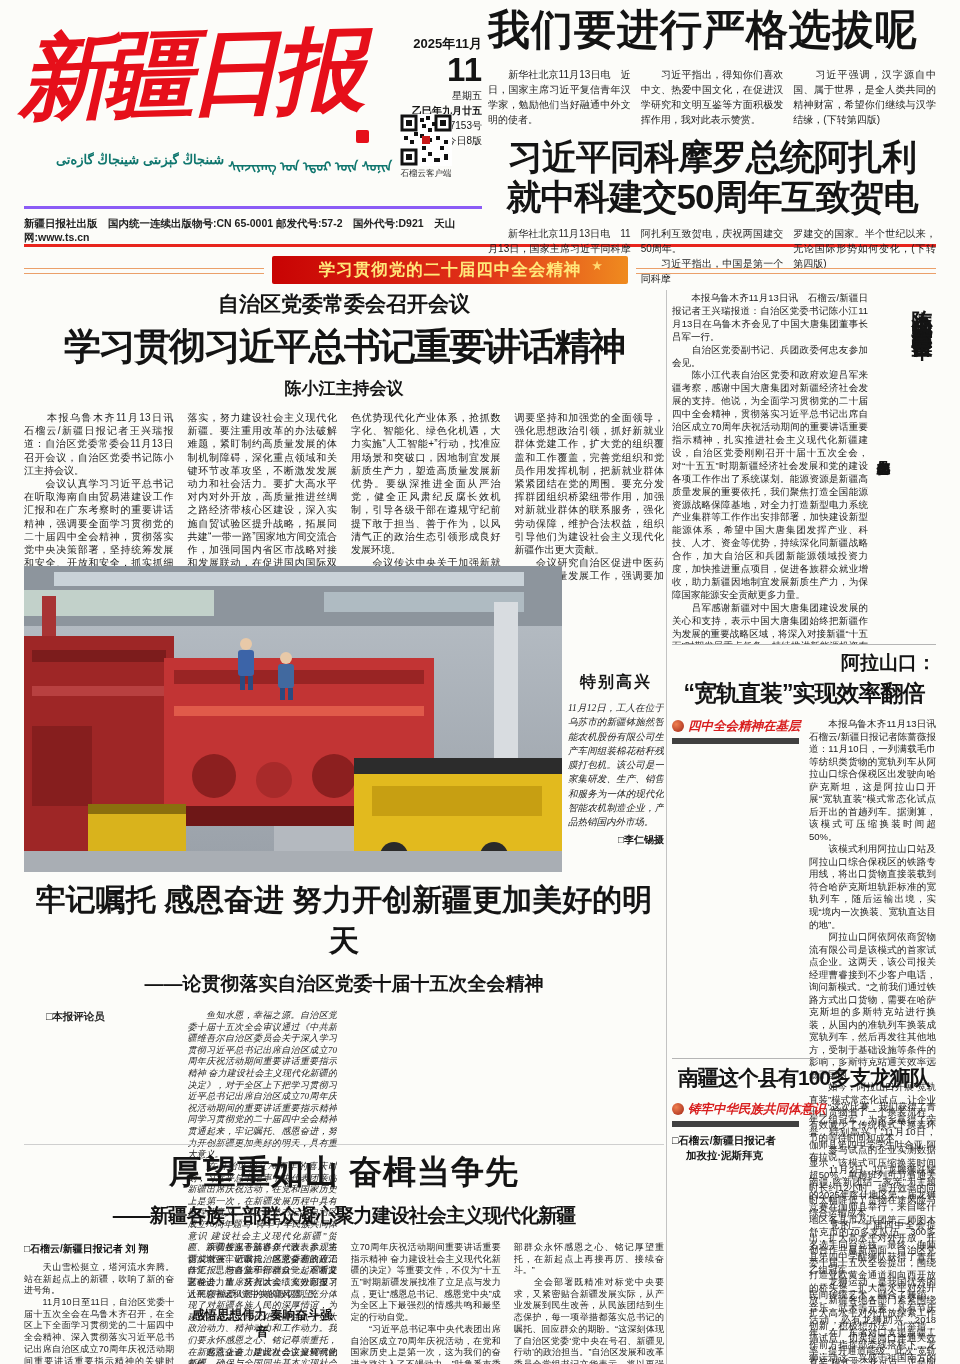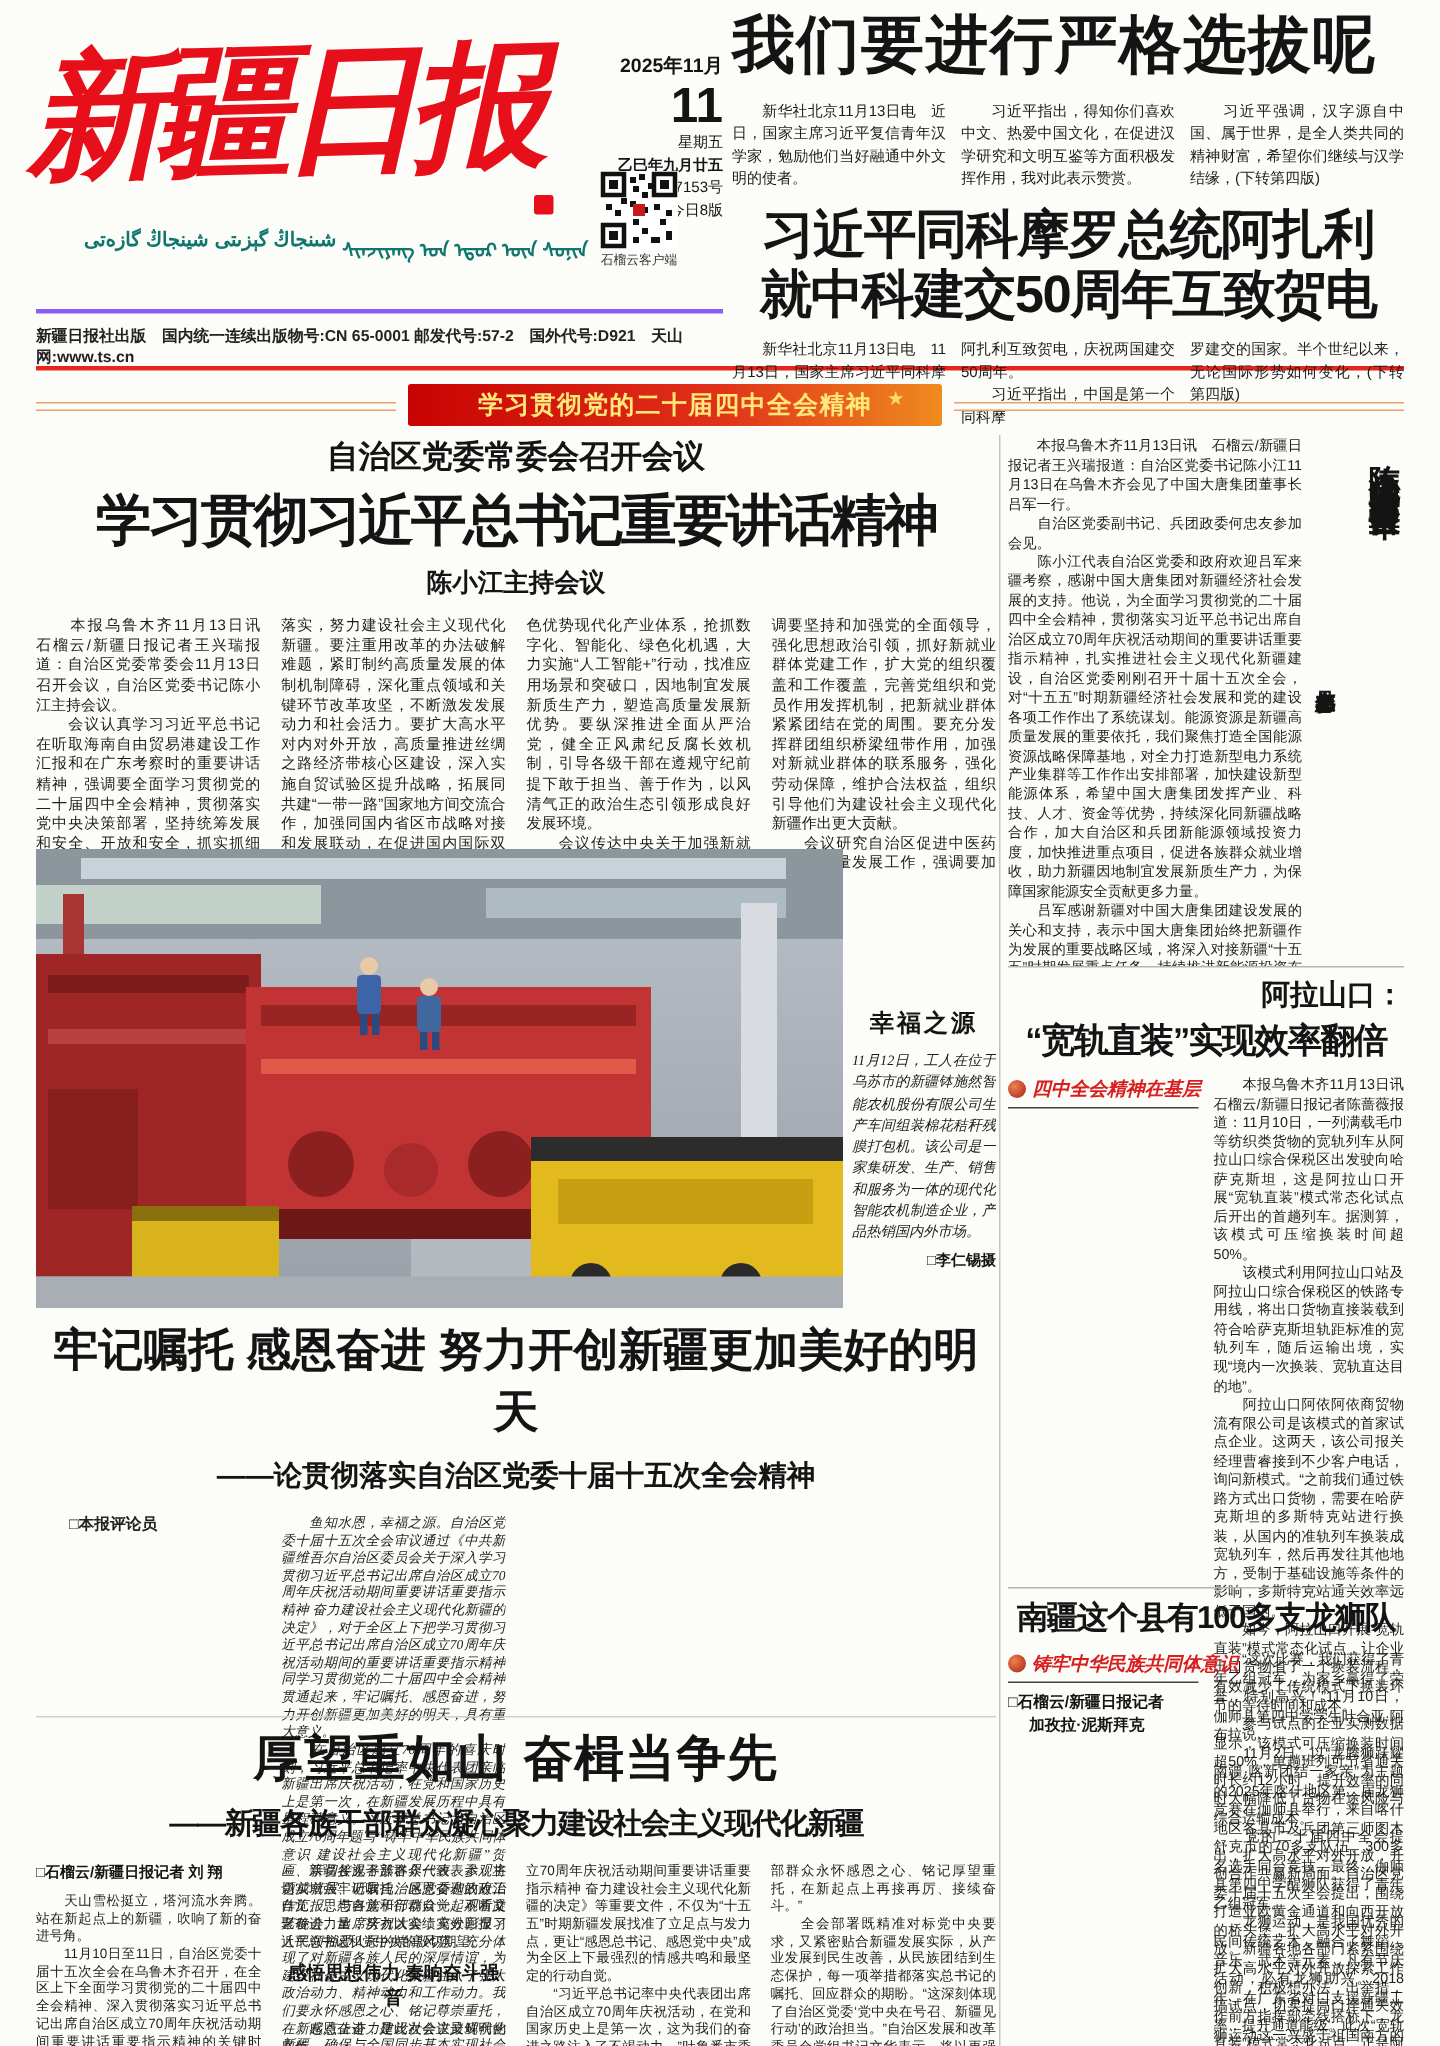--- a/index.html
+++ b/index.html
@@ -58,21 +58,21 @@
       font-size:21px;font-weight:900;letter-spacing:2px;}
   .v-sub{left:872px;top:450px;width:20px;height:150px;writing-mode:vertical-rl;
       font-size:13.5px;font-weight:700;}
 
   .ala{left:672px;top:650px;width:264px;}
   .ala-k{font-size:19px;font-weight:900;text-align:right;}
   .ala-h{font-size:23px;font-weight:900;text-align:center;margin-top:2px;letter-spacing:-1px;}
   .ala-body{margin-top:9px;column-count:2;column-gap:10px;height:314px;font-size:9.5px;line-height:1.32;}
 
   .red-label{color:#d81e1e;font-weight:900;font-style:italic;font-size:12.5px;
-      border-bottom:1px solid #404040;padding-bottom:3px;margin-bottom:7px;
+      border-bottom:6px solid #404040;padding-bottom:3px;margin-bottom:7px;
       display:flex;align-items:center;gap:4px;white-space:nowrap;}
   .pom{width:12px;height:12px;border-radius:50%;flex:none;
       background:radial-gradient(circle at 35% 35%,#f08050,#a02415);}
 
   .lion{left:672px;top:1064px;width:264px;}
   .lion-h{font-size:21px;font-weight:900;text-align:center;white-space:nowrap;letter-spacing:-1px;}
   .lion-body{margin-top:9px;column-count:2;column-gap:10px;height:262px;font-size:9.5px;line-height:1.32;}
   .byline{font-weight:bold;font-size:10.5px;margin:4px 0 2px 0;white-space:pre-line;}
   .byline2{font-weight:bold;font-size:10.5px;margin:0 0 8px 14px;}
 
@@ -292,21 +292,21 @@
     <circle cx="370" cy="290" r="14" fill="#2a2a2a"></circle>
       <circle cx="470" cy="290" r="14" fill="#2a2a2a"></circle>
     <rect x="64" y="238" width="98" height="58" fill="#d9b31c"></rect>
     <rect x="64" y="238" width="98" height="10" fill="#8a6f0e"></rect>
     <circle cx="84" cy="298" r="9" fill="#222"></circle>
       <circle cx="140" cy="298" r="9" fill="#222"></circle>
     <rect x="0" y="285" width="538" height="21" fill="#a9aeb4"></rect>
   </svg>
 
   <div class="abs cap">
-    <div class="cap-title">幸福之源</div>
+    <div class="cap-title">特别高兴</div>
     <div class="cap-text jtext">11月12日，工人在位于乌苏市的新疆钵施然智能农机股份有限公司生产车间组装棉花秸秆残膜打包机。该公司是一家集研发、生产、销售和服务为一体的现代化智能农机制造企业，产品热销国内外市场。</div>
     <div class="cap-credit">□李仁锡摄</div>
   </div>
 
   <div class="abs ed">
     <div class="ed-h">牢记嘱托 感恩奋进 努力开创新疆更加美好的明天</div>
     <div class="ed-sub">——论贯彻落实自治区党委十届十五次全会精神</div>
     <div class="ed-body">
       <div class="ed-byline">□本报评论员</div>
       <div class="jtext">　　鱼知水恩，幸福之源。自治区党委十届十五次全会审议通过《中共新疆维吾尔自治区委员会关于深入学习贯彻习近平总书记出席自治区成立70周年庆祝活动期间重要讲话重要指示精神 奋力建设社会主义现代化新疆的决定》，对于全区上下把学习贯彻习近平总书记出席自治区成立70周年庆祝活动期间的重要讲话重要指示精神同学习贯彻党的二十届四中全会精神贯通起来，牢记嘱托、感恩奋进，努力开创新疆更加美好的明天，具有重大意义。

